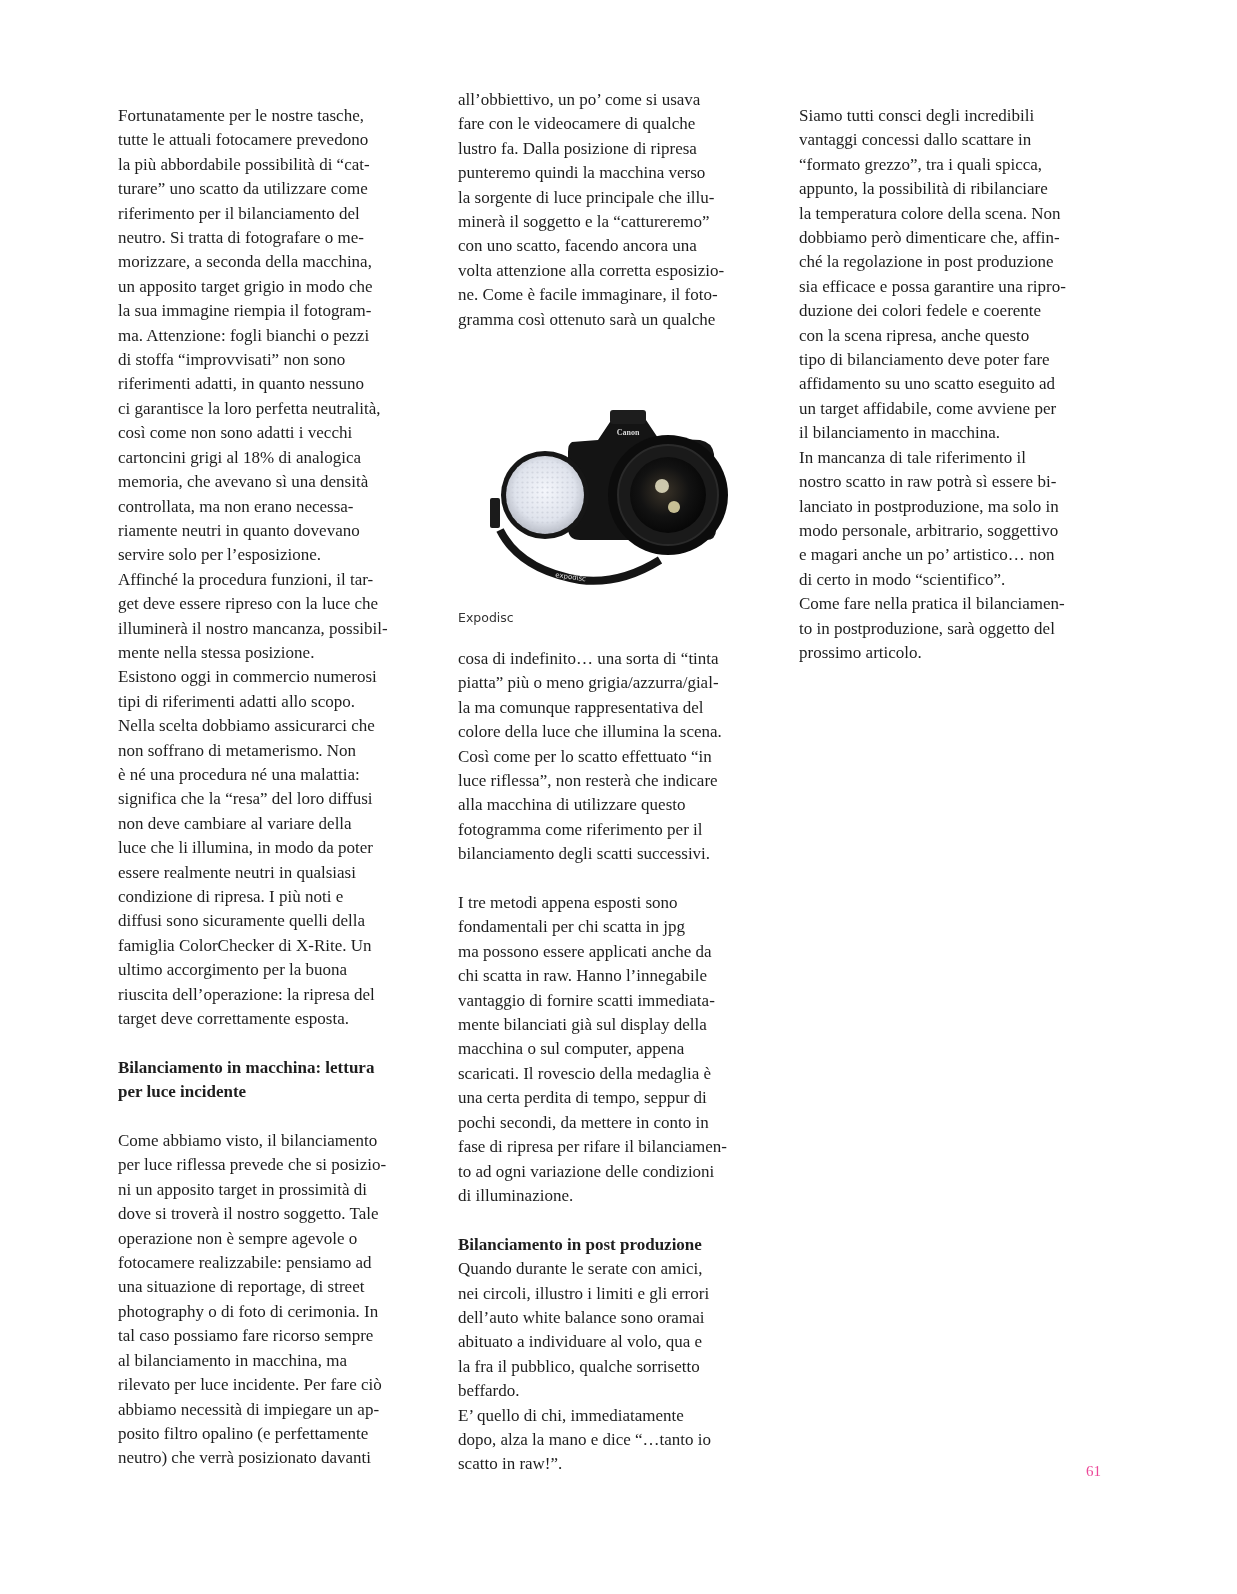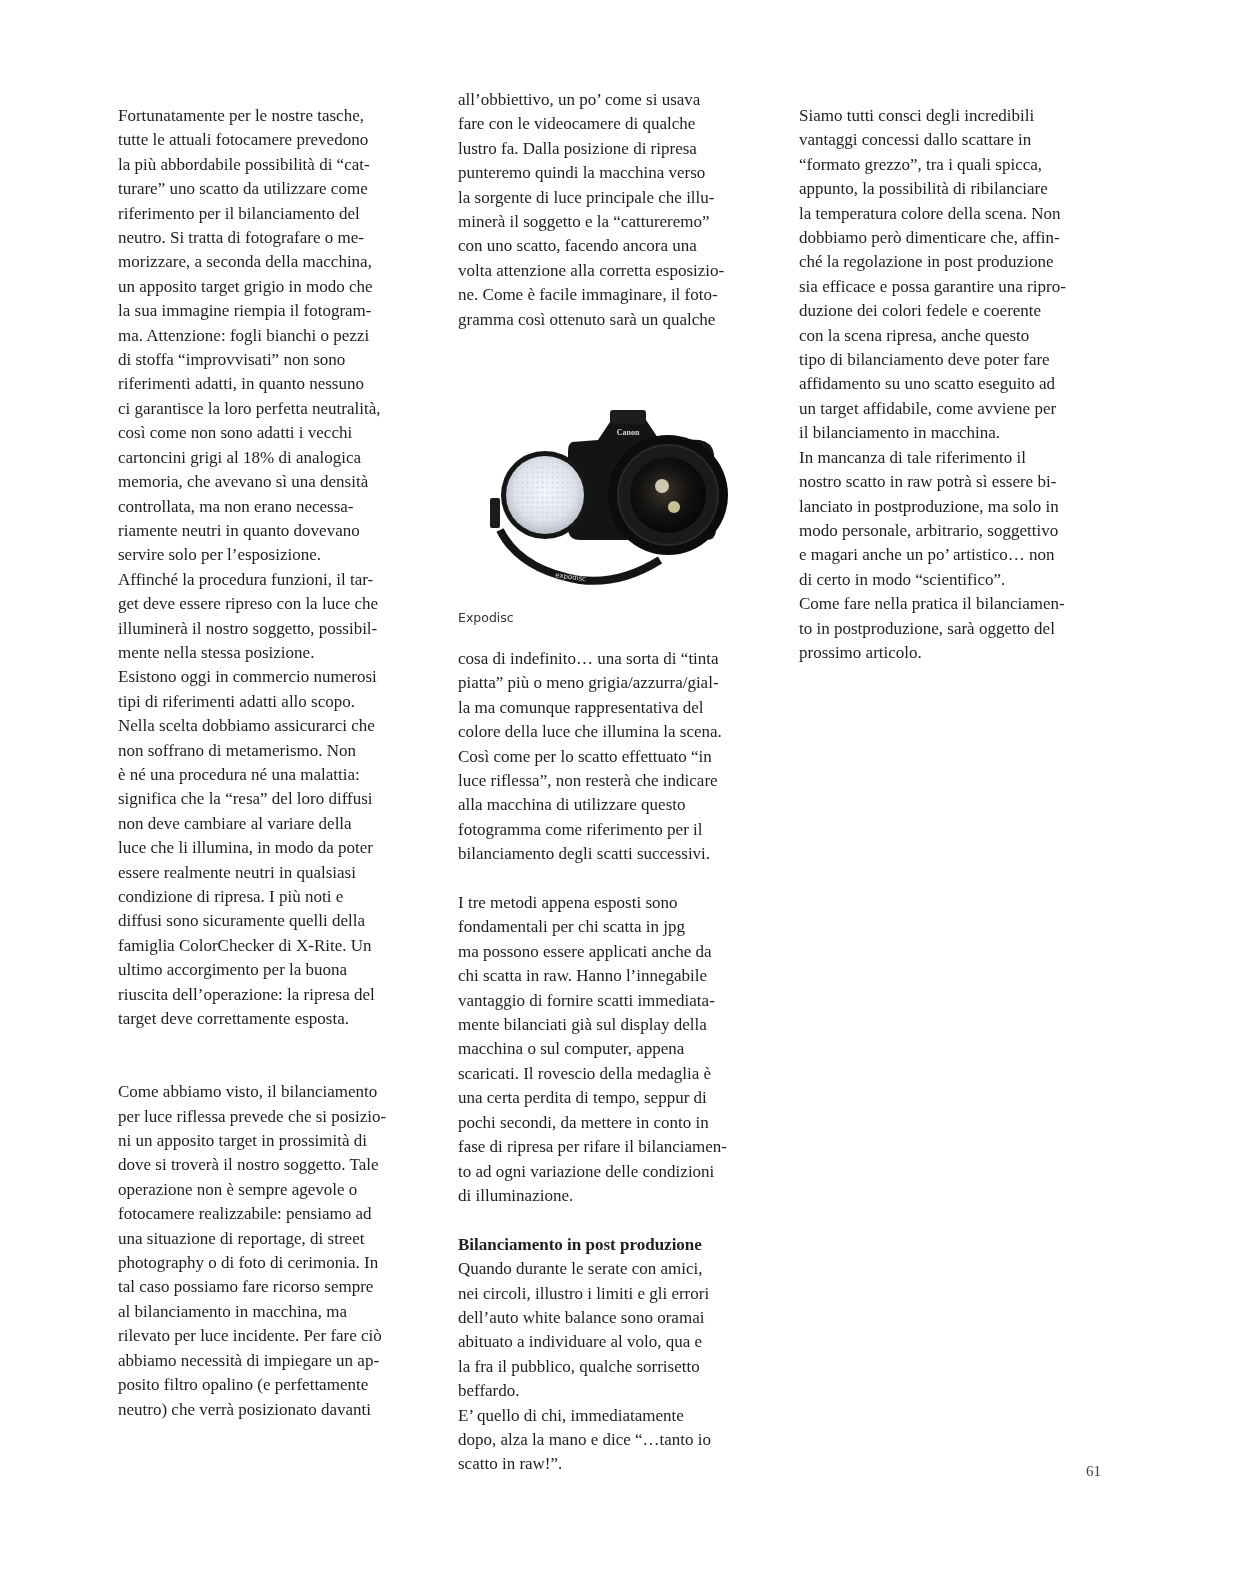--- a/index.html
+++ b/index.html
@@ -23,21 +23,21 @@
   .figure { position: absolute; left: 460px; top: 380px; width: 310px; height: 250px; }
   .figure svg { display: block; }
   .caption {
     position: absolute; left: 458px; top: 610px;
     font-family: "DejaVu Sans", "Liberation Sans", sans-serif;
     font-size: 12.5px; color: #333333;
   }
   .folio {
     position: absolute; left: 1086px; top: 1463px;
     font-family: "Liberation Serif", serif;
-    font-size: 15px; color: #404040;
+    font-size: 15px; color: #ec4899;
   }
 </style>
 </head>
 <body>
 
 <div class="page">
 
   <div class="col" id="col1">
     <div>
         <span class="ln">Fortunatamente per le nostre tasche,</span>
@@ -54,39 +54,43 @@
         <span class="ln">riferimenti adatti, in quanto nessuno</span>
         <span class="ln">ci garantisce la loro perfetta neutralità,</span>
         <span class="ln">così come non sono adatti i vecchi</span>
         <span class="ln">cartoncini grigi al 18% di analogica</span>
         <span class="ln">memoria, che avevano sì una densità</span>
         <span class="ln">controllata, ma non erano necessa-</span>
         <span class="ln">riamente neutri in quanto dovevano</span>
         <span class="ln">servire solo per l’esposizione.</span>
         <span class="ln">Affinché la procedura funzioni, il tar-</span>
         <span class="ln">get deve essere ripreso con la luce che</span>
-        <span class="ln">illuminerà il nostro soggetto, possibil-</span>
+        <span class="ln">illuminerà il nostro mancanza, possibil-</span>
         <span class="ln">mente nella stessa posizione.</span>
         <span class="ln">Esistono oggi in commercio numerosi</span>
         <span class="ln">tipi di riferimenti adatti allo scopo.</span>
         <span class="ln">Nella scelta dobbiamo assicurarci che</span>
         <span class="ln">non soffrano di metamerismo. Non</span>
         <span class="ln">è né una procedura né una malattia:</span>
         <span class="ln">significa che la “resa” del loro diffusi</span>
         <span class="ln">non deve cambiare al variare della</span>
         <span class="ln">luce che li illumina, in modo da poter</span>
         <span class="ln">essere realmente neutri in qualsiasi</span>
         <span class="ln">condizione di ripresa. I più noti e</span>
         <span class="ln">diffusi sono sicuramente quelli della</span>
         <span class="ln">famiglia ColorChecker di X-Rite. Un</span>
         <span class="ln">ultimo accorgimento per la buona</span>
         <span class="ln">riuscita dell’operazione: la ripresa del</span>
         <span class="ln">target deve correttamente esposta.</span>
       </div>
     <span class="gap"></span>
+    <div class="bold">
+        <span class="ln">Bilanciamento in macchina: lettura</span>
+        <span class="ln">per luce incidente</span>
+      </div>
     <span class="gap"></span>
     <div>
         <span class="ln">Come abbiamo visto, il bilanciamento</span>
         <span class="ln">per luce riflessa prevede che si posizio-</span>
         <span class="ln">ni un apposito target in prossimità di</span>
         <span class="ln">dove si troverà il nostro soggetto. Tale</span>
         <span class="ln">operazione non è sempre agevole o</span>
         <span class="ln">fotocamere realizzabile: pensiamo ad</span>
         <span class="ln">una situazione di reportage, di street</span>
         <span class="ln">photography o di foto di cerimonia. In</span>

